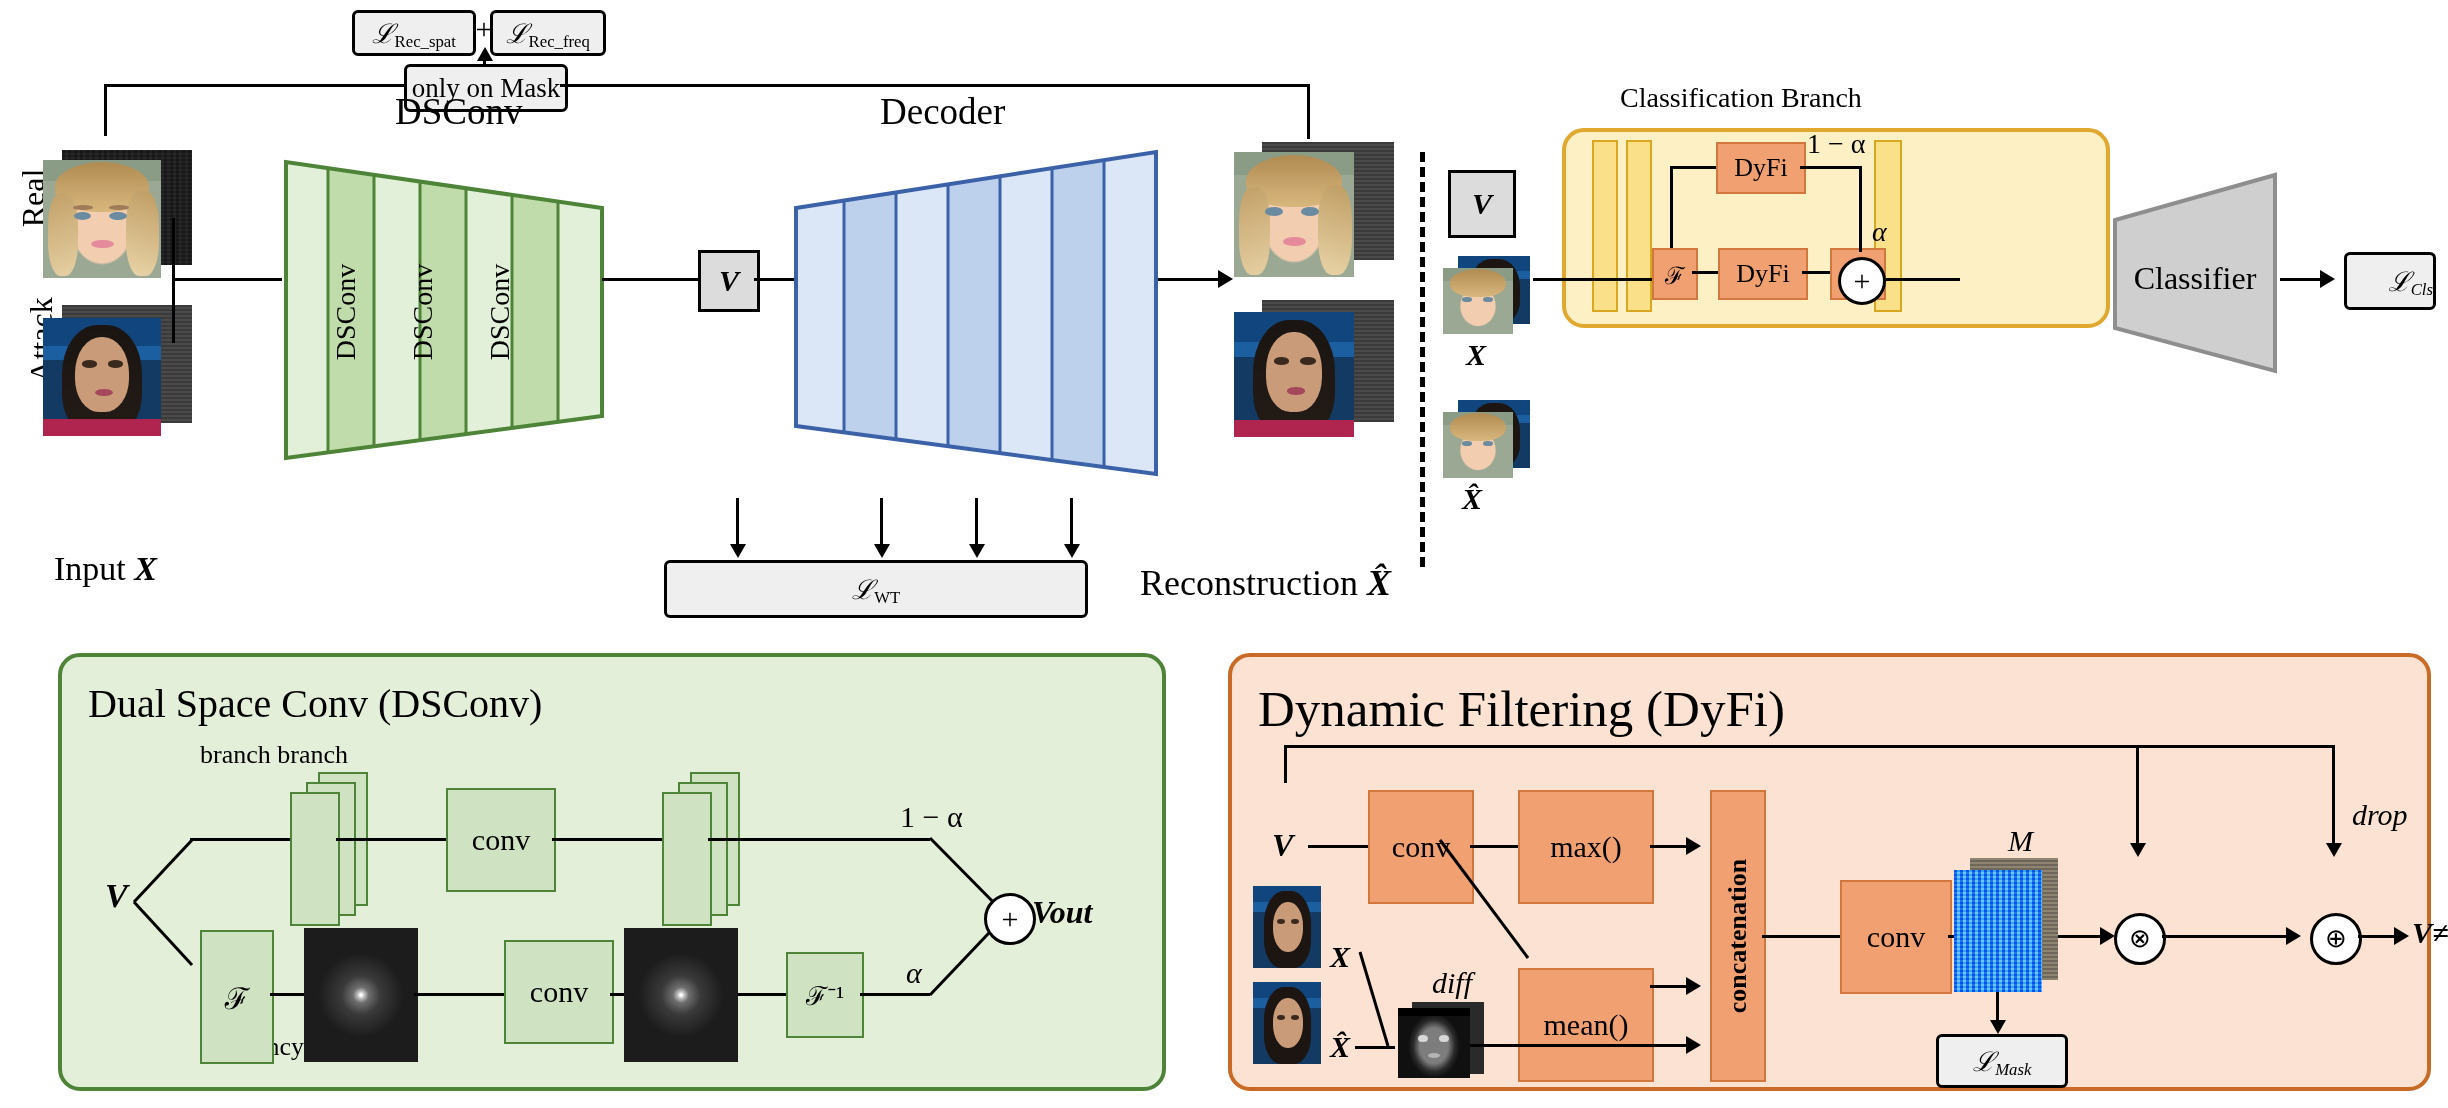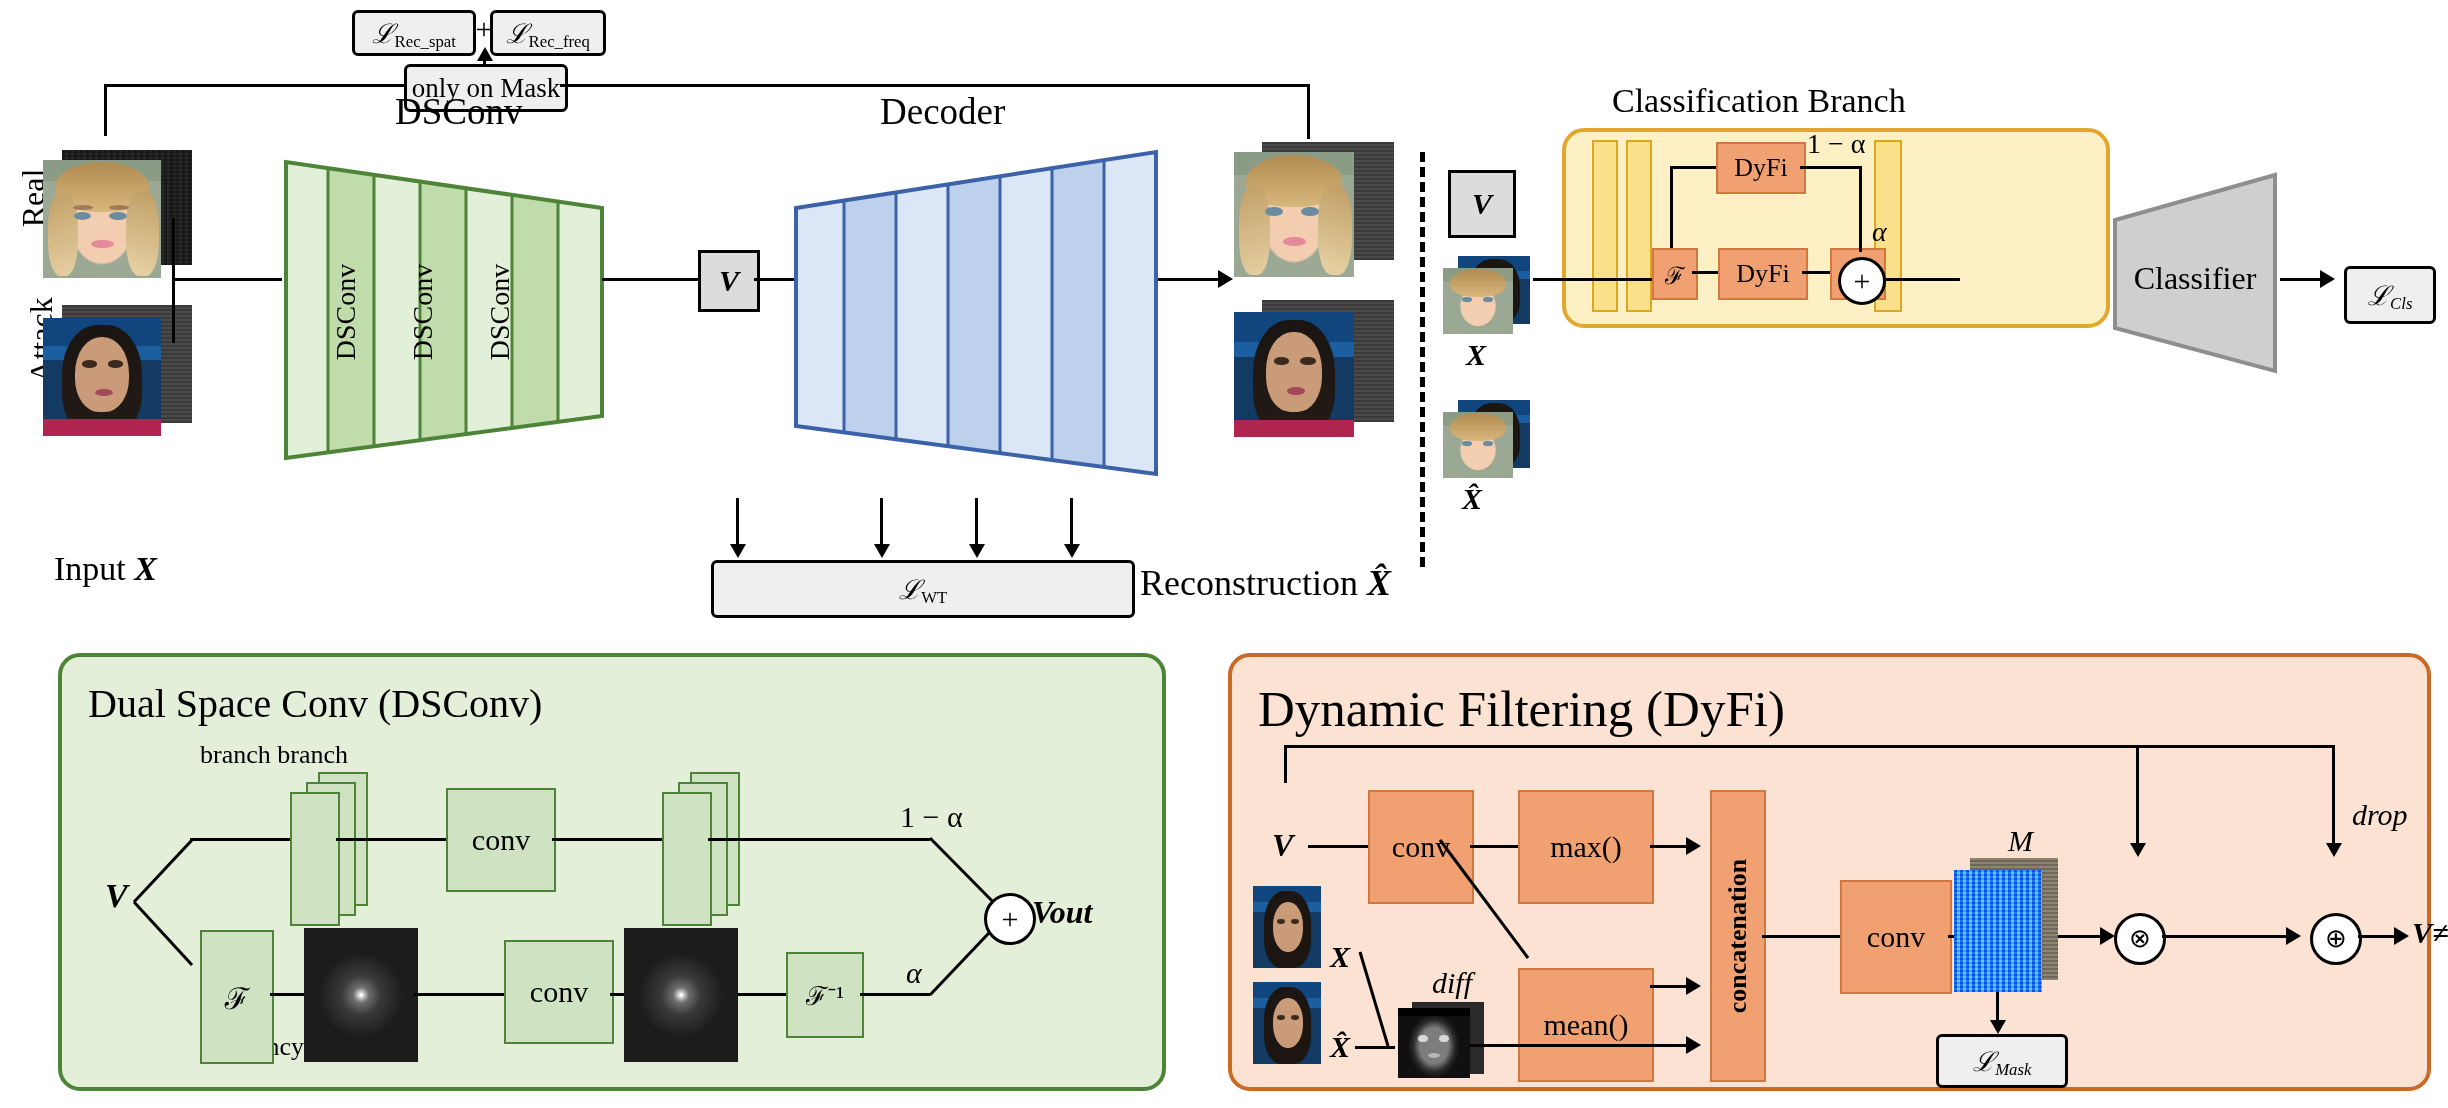--- a/index.html
+++ b/index.html
@@ -21,21 +21,21 @@
   .dashv{border-left:5px dashed #000;}
 
   
   .arrR{width:0;height:0;border-top:9px solid transparent;
         border-bottom:9px solid transparent;border-left:15px solid #000;}
   .arrD{width:0;height:0;border-left:8px solid transparent;
         border-right:8px solid transparent;border-top:14px solid #000;}
 
   
   .panel{position:absolute;border-radius:22px;}
-  .panel-title{position:absolute;font-size:34px;white-space:nowrap;}
+  .panel-title{position:absolute;font-size:28px;white-space:nowrap;margin-left:8px;}
 
   
   .orangebox{background:#f0a071;border:2.5px solid #d2783f;
              display:flex;align-items:center;justify-content:center;
              font-size:26px;white-space:nowrap;}
   .greenbox{background:#cfe3c3;border:2.5px solid #4e8438;
             display:flex;align-items:center;justify-content:center;
             font-size:26px;white-space:nowrap;}
   .yellowbar{background:#fbe08a;border:2.5px solid #d9a820;}
 
@@ -205,21 +205,21 @@
 
 <div class="abs vl" style="left:736px;top:498px;height:48px;"></div>
 <div class="abs arrD" style="left:730px;top:544px;"></div>
 <div class="abs vl" style="left:880px;top:498px;height:48px;"></div>
 <div class="abs arrD" style="left:874px;top:544px;"></div>
 <div class="abs vl" style="left:975px;top:498px;height:48px;"></div>
 <div class="abs arrD" style="left:969px;top:544px;"></div>
 <div class="abs vl" style="left:1070px;top:498px;height:48px;"></div>
 <div class="abs arrD" style="left:1064px;top:544px;"></div>
 
-<div class="abs greybox" style="left:711px;top:560px;width:418px;height:52px;">
+<div class="abs greybox" style="left:664px;top:560px;width:418px;height:52px;">
   <span>
     <span class="cal">ℒ</span><span class="sub">WT</span>
   </span>
 </div>
 
 <div class="abs hl" style="left:1158px;top:278px;width:62px;"></div>
 <div class="abs arrR" style="left:1218px;top:270px;"></div>
 
 <div class="abs" style="left:1262px;top:142px;width:132px;height:118px;
      background:repeating-linear-gradient(0deg,#3a3a3a 0 2px,#4a4a4a 2px 4px),
@@ -349,21 +349,21 @@
 <div class="abs hl" style="left:1898px;top:278px;width:60px;"></div>
 <svg class="abs" width="166" height="202" style="left:2112px;top:172px;">
   <polygon points="3,3 163,48 163,156 3,199" fill="#cfcfcf" stroke="#8e8e8e" stroke-width="4" transform="scale(-1,1) translate(-166,0)"></polygon>
 </svg>
 <div class="abs" style="left:2130px;top:260px;width:130px;text-align:center;font-size:32px;">
   <span>Classifier</span>
 </div>
 
 <div class="abs hl" style="left:2280px;top:278px;width:42px;"></div>
 <div class="abs arrR" style="left:2320px;top:270px;"></div>
-<div class="abs greybox" style="left:2344px;top:266px;width:86px;height:52px;">
+<div class="abs greybox" style="left:2344px;top:252px;width:86px;height:52px;justify-content:flex-end;">
   <span>
     <span class="cal">ℒ</span><span class="sub"><i>Cls</i></span>
   </span>
 </div>
 
 <div class="abs panel" style="left:58px;top:653px;width:1100px;height:430px;
             background:#e3efd9;border:4px solid #4e8438;"></div>
 <div class="abs" style="left:88px;top:680px;font-size:40px;white-space:nowrap;">
   <span>Dual Space Conv (DSConv)</span>
 </div>

